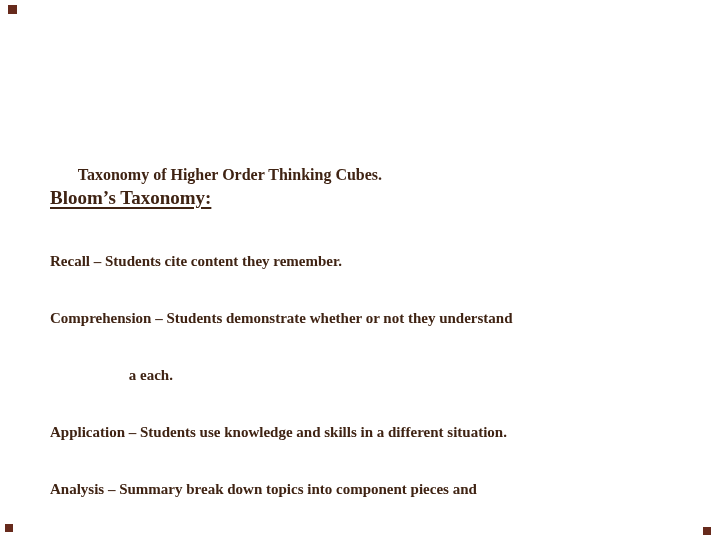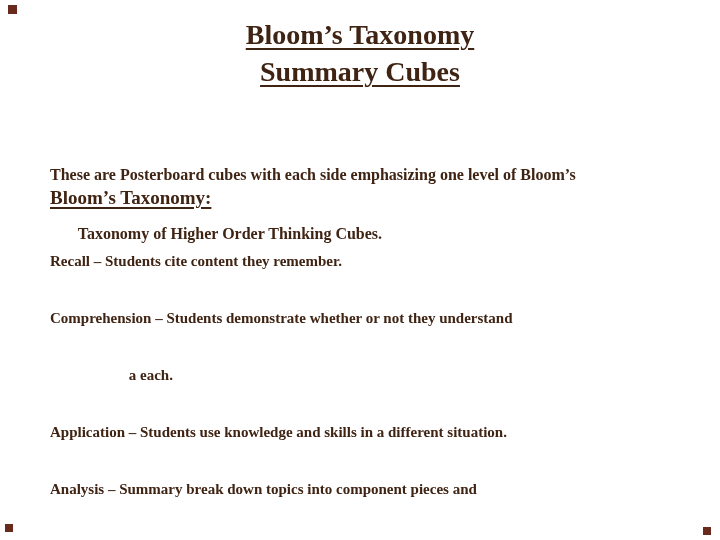--- a/index.html
+++ b/index.html
@@ -70,27 +70,22 @@
 </style>
 </head>
 <body>
 
 <div class="slide">
 
   <div class="accent-square sq-tl"></div>
   <div class="accent-square sq-bl"></div>
   <div class="accent-square sq-br"></div>
 
-  <div class="title-block">
-    <div class="title-line">Bloom’s Taxonomy</div>
-    <div class="title-line">Summary Cubes</div>
-  </div>
 
   <div class="intro-block">
-    <div>These are Posterboard cubes with each side emphasizing one level of Bloom’s</div>
     <div>       Taxonomy of Higher Order Thinking Cubes.</div>
   </div>
 
   <div class="section-heading">Bloom’s Taxonomy:</div>
 
   <div class="levels-block">
     <div>Recall – Students cite content they remember.</div>
     <div>Comprehension – Students demonstrate whether or not they understand</div>
     <div>                     a each.</div>
     <div>Application – Students use knowledge and skills in a different situation.</div>

